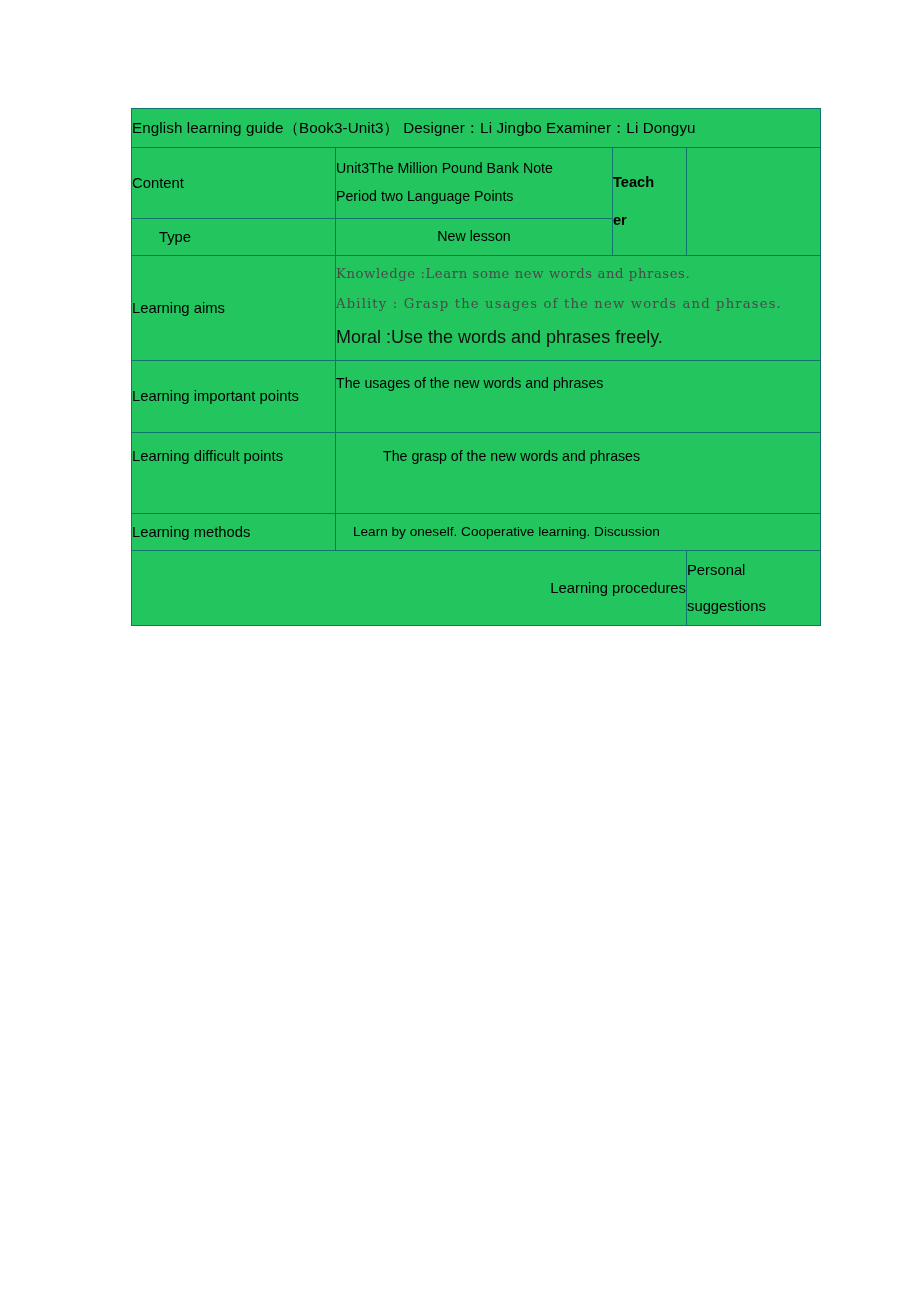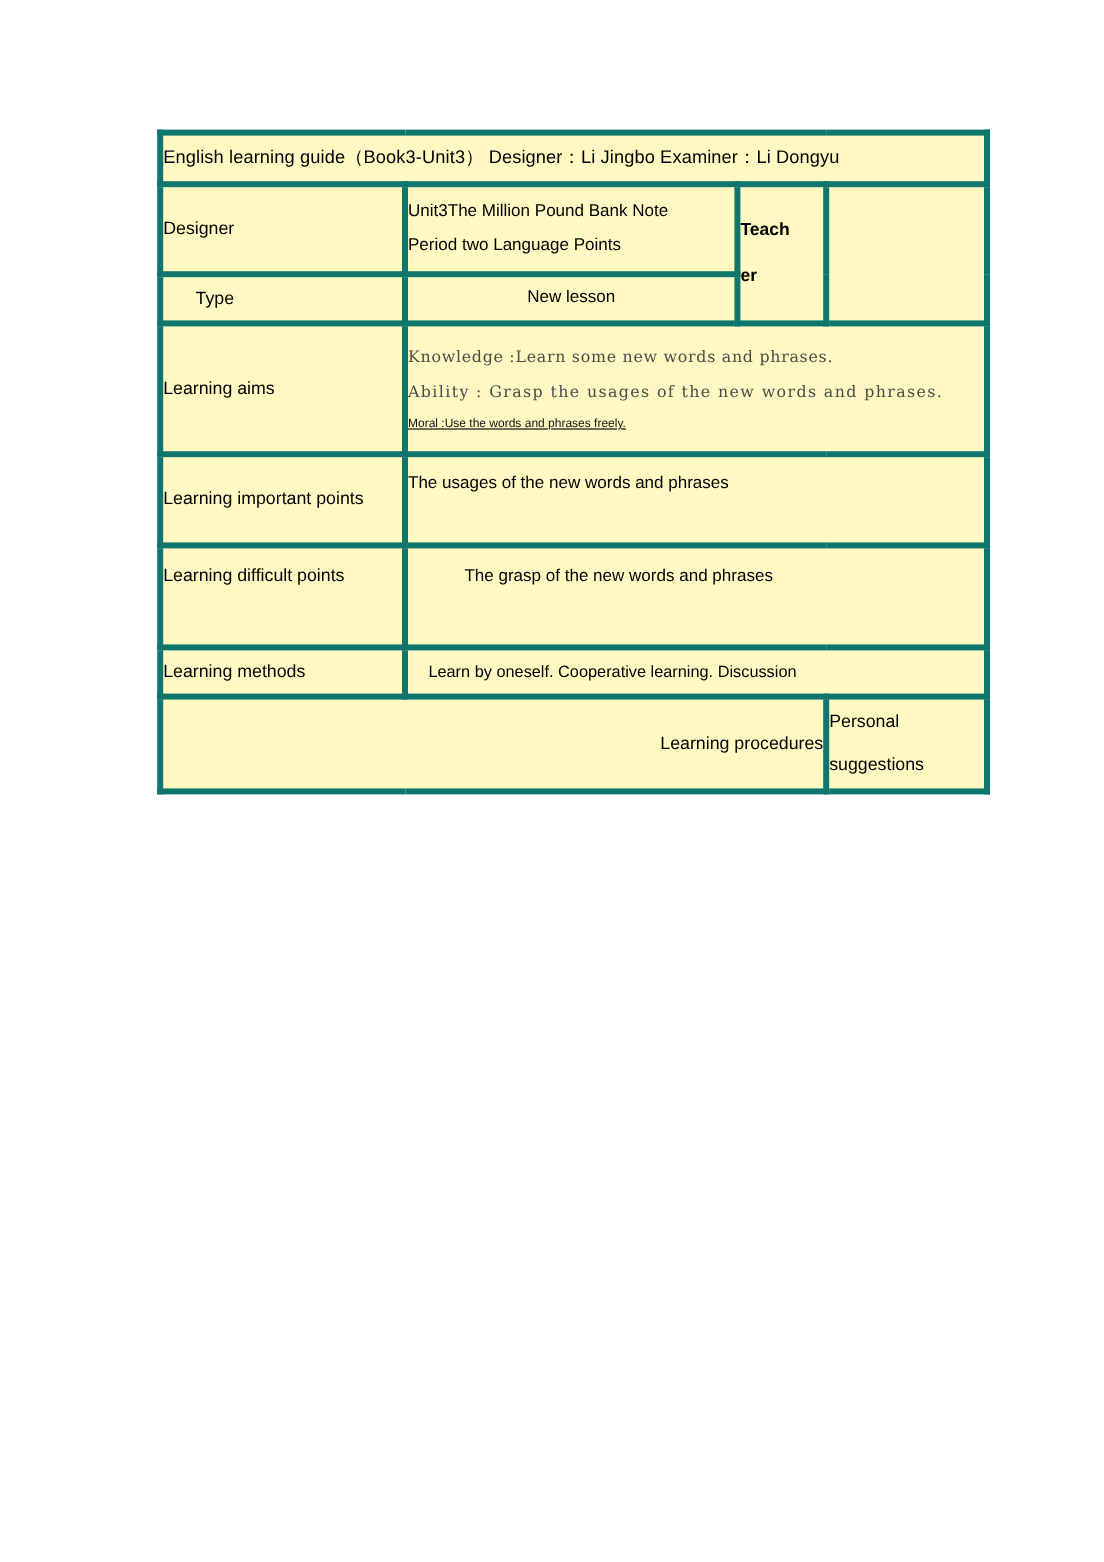--- a/index.html
+++ b/index.html
@@ -29,24 +29,24 @@
     position: absolute;
     left: 131px;
     top: 108px;
     width: 689px;
     border-collapse: collapse;
     table-layout: fixed;
     background: #ffffff;
   }
 
   .lesson-table td {
-    border: 5px solid #0f766e;
+    border: 1px solid #0f766e;
     vertical-align: middle;
     padding: 0;
-    background: #fef9c3;
+    background: #22c55e;
   }
 
   
   .rule-soft-top   { border-top-color: #8d8d8d; }
   .rule-soft-bot   { border-bottom-color: #8d8d8d; }
 
   .cell-pad {
     padding: 6px 9px;
     font-size: 14.5px;
     line-height: 1.75;
@@ -102,24 +102,23 @@
     color: #4a4a4a;
     line-height: 2.25;
     letter-spacing: 0.6px;
     white-space: nowrap;
   }
   .aims-mono.spaced {
     letter-spacing: 1.15px;
   }
   .aims-sans {
     display: block;
-    font-size: 10px;
+    font-size: 18px;
     line-height: 2.15;
     color: #111111;
-    text-decoration: underline;
   }
 
   
   .teacher-cell {
     font-size: 14.6px;
     padding-left: 8px;
     line-height: 2.55;
     vertical-align: middle;
     font-weight: bold;
   }
@@ -165,21 +164,21 @@
       <col style="width:74px">
       <col style="width:134px">
     </colgroup>
 
     <tbody>
         <tr class="title-row">
       <td colspan="4" class="cell-pad title-text">English learning guide（Book3-Unit3） Designer：Li Jingbo   Examiner：Li Dongyu</td>
     </tr>
 
     <tr>
-      <td class="label-cell tall-a">Designer</td>
+      <td class="label-cell tall-a">Content</td>
       <td class="value-cell tall-a">
         <span class="line-a">Unit3The Million Pound Bank Note</span>
         <span class="line-b">Period two Language Points</span>
       </td>
       <td class="teacher-cell" rowspan="2">
         <span class="wrap">Teacher</span>
       </td>
       <td rowspan="2"></td>
     </tr>
 

